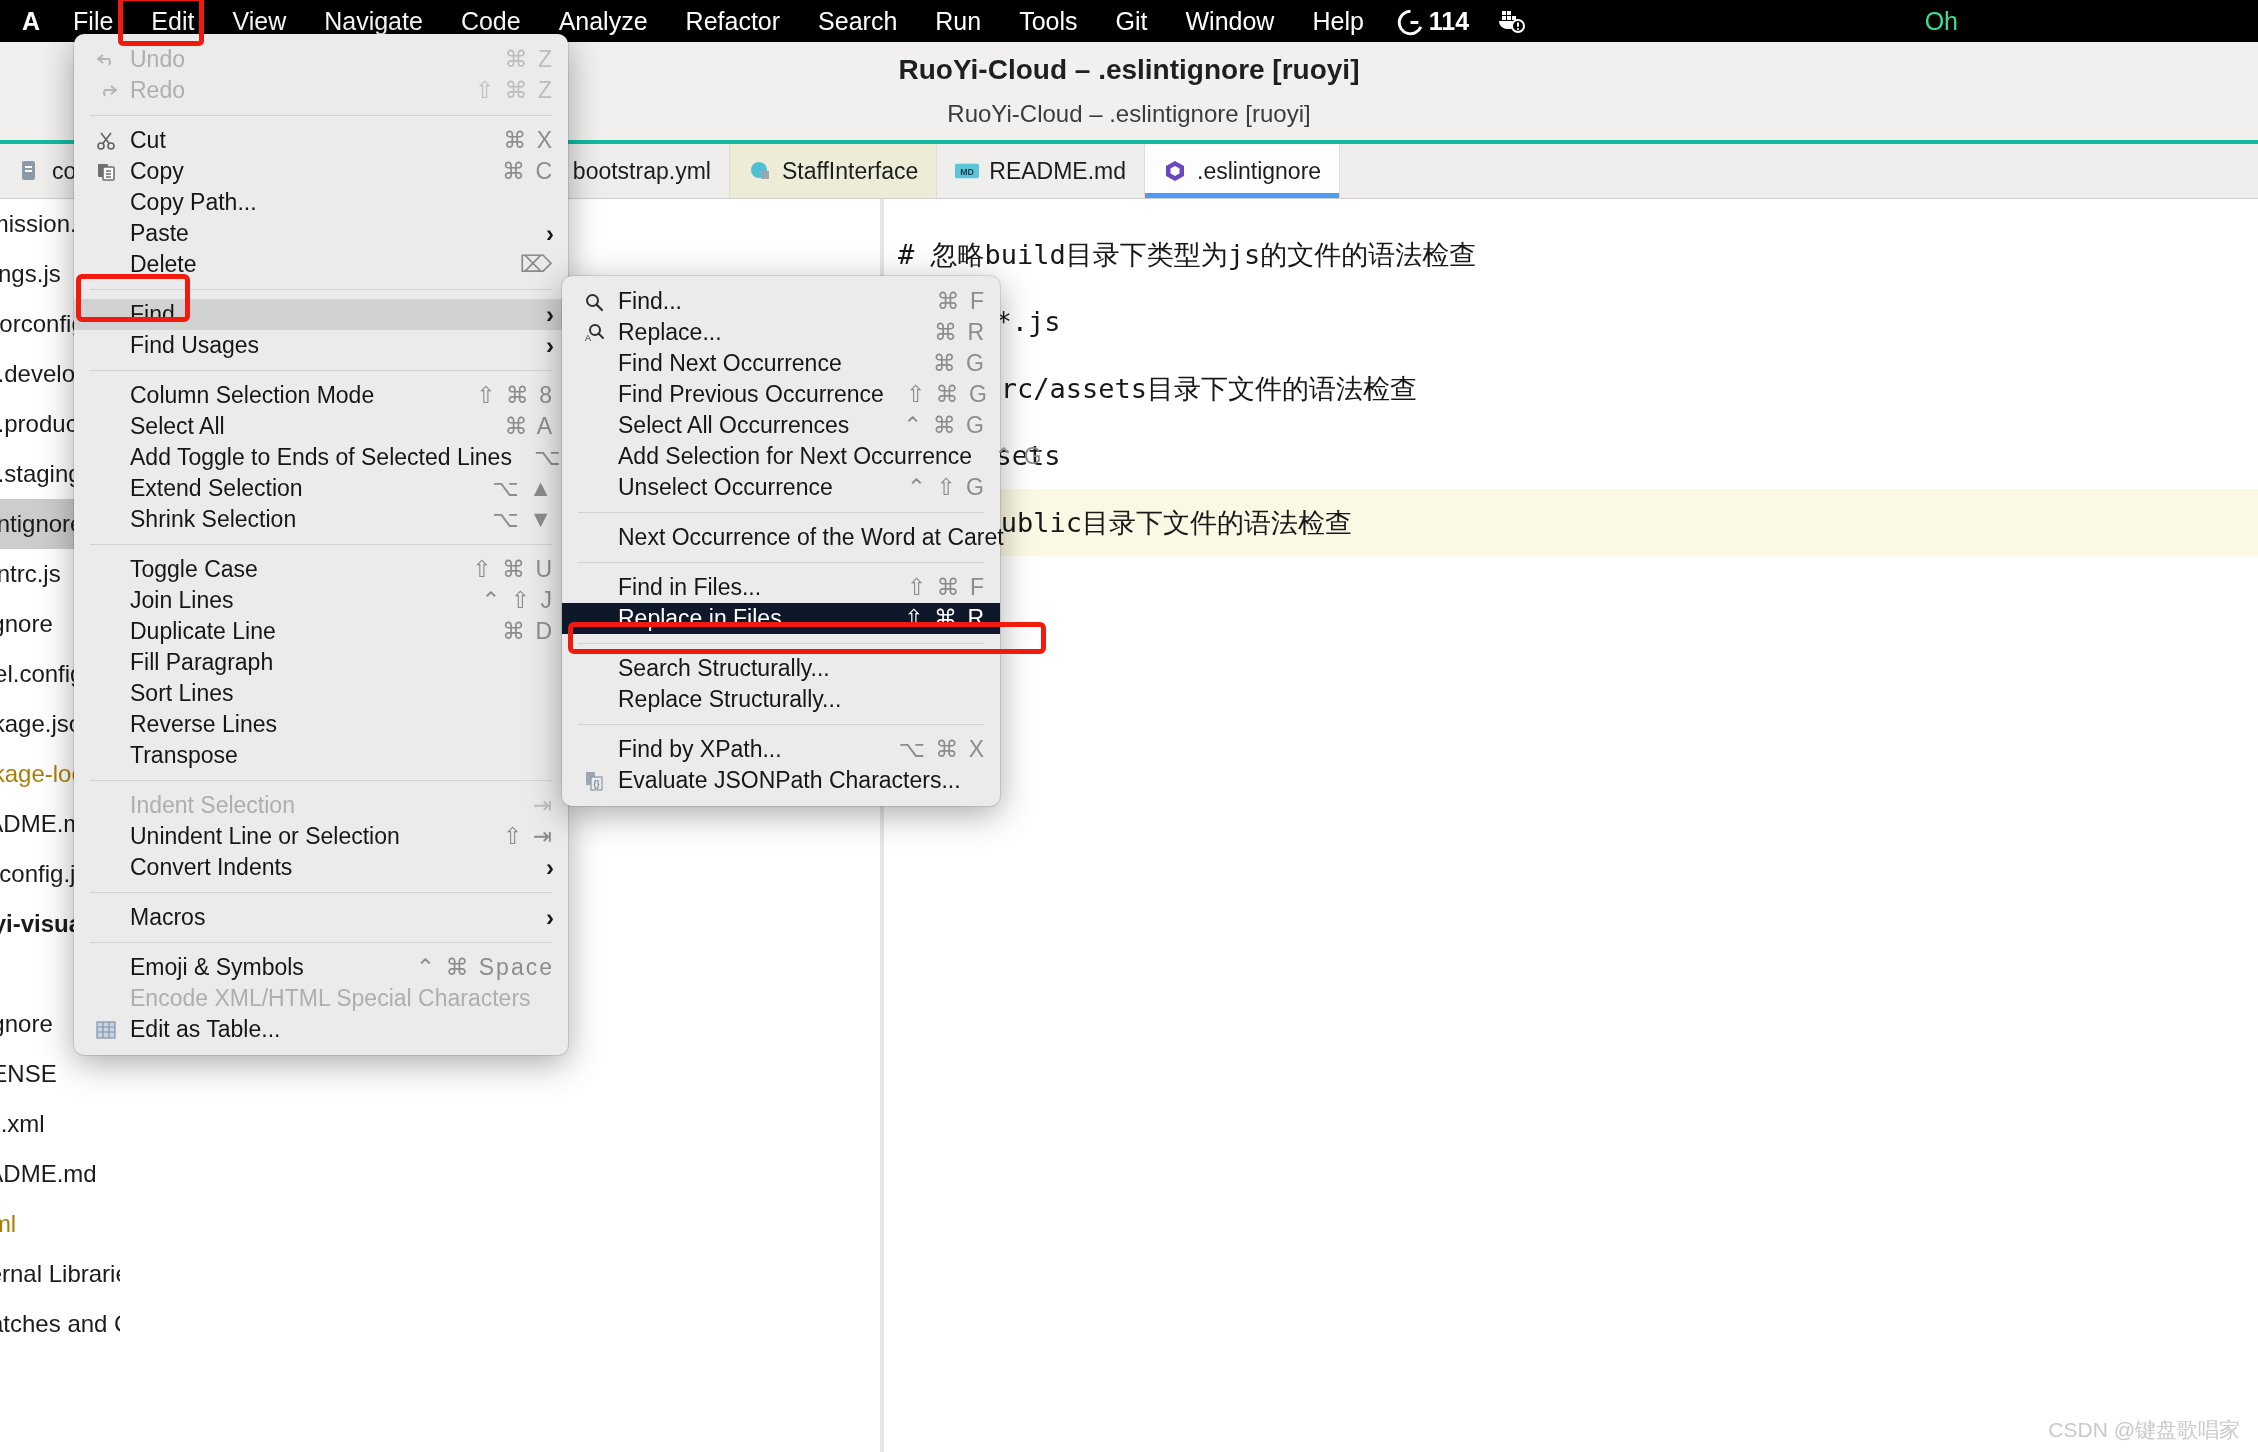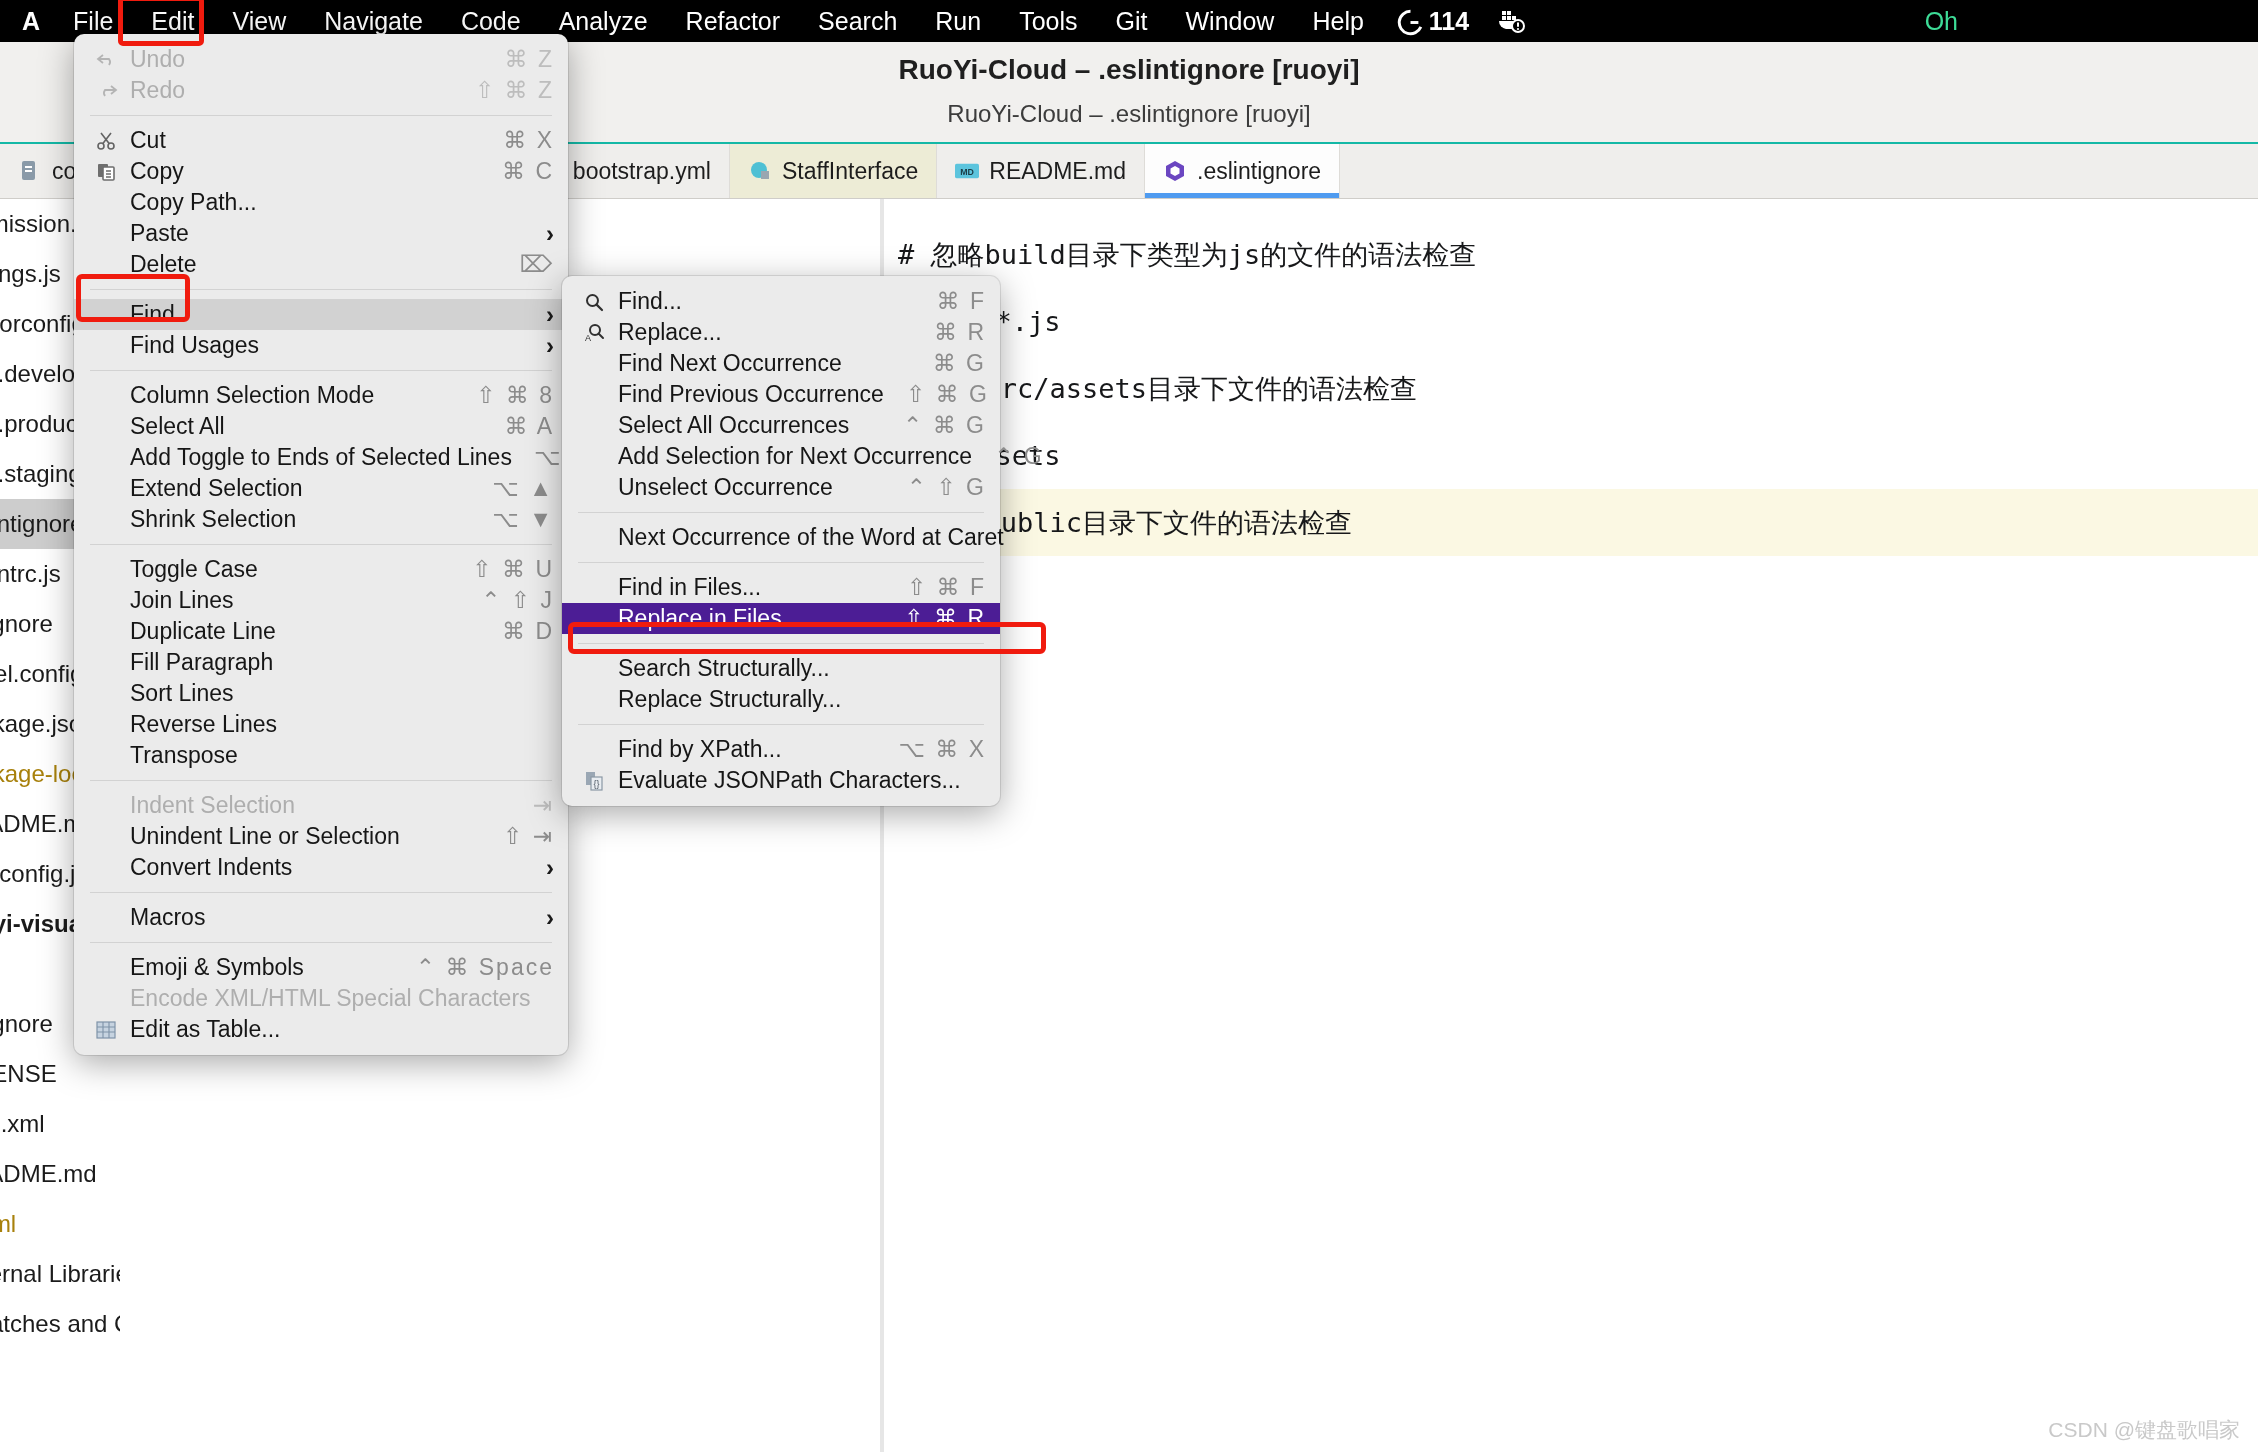--- a/index.html
+++ b/index.html
@@ -32,21 +32,21 @@
   .spacer { flex: 1 1 auto; }
   .oh { color: #3ddc97; font-size: 25px; padding-right: 300px; }
 
   
   .ide {
     position: absolute; left: 0; top: 42px; width: 2258px; height: 1410px;
     background: #ffffff; overflow: hidden;
   }
   .titlebar {
     position: absolute; left: 0; top: 0; width: 2258px; height: 102px;
-    background: #f1f0ee; border-bottom: 2px solid #14b8a6;
+    background: #f1f0ee; border-bottom: 4px solid #14b8a6;
   }
   .title-main {
     position: absolute; left: 0; top: 12px; width: 2258px; text-align: center;
     font-size: 28px; font-weight: bold; color: #1f1f1f;
   }
   .title-sub {
     position: absolute; left: 0; top: 58px; width: 2258px; text-align: center;
     font-size: 24px; color: #3c3c3c;
   }
 
@@ -113,21 +113,21 @@
   .row .lbl { flex: 1 1 auto; }
   .row .ico { width: 34px; flex: 0 0 34px; display: flex; align-items: center; }
   .row.noicon .lbl { padding-left: 34px; }
   .row .sc {
     color: #8c8c8c; font-size: 23px; letter-spacing: 2px;
     margin-left: 22px; flex: 0 0 auto;
   }
   .row.dim { color: #aeaeae; }
   .row.dim .sc { color: #bdbdbd; }
   .row.hov { background: #d2d2d2; }
-  .row.sel-blue { background: #4c1d95; color: #ffffff; }
+  .row.sel-blue { background: #0f172a; color: #ffffff; }
   .row.sel-blue .sc { color: #ffffff; }
   .arrow {
     font-size: 24px; color: #1a1a1a; margin-left: 22px; flex: 0 0 auto;
     font-weight: bold;
   }
   .sep { height: 1px; background: #d2d2d2; margin: 9px 16px; }
 
   
   .redbox {
     position: absolute; border: 5px solid #f01b0e; border-radius: 6px;

